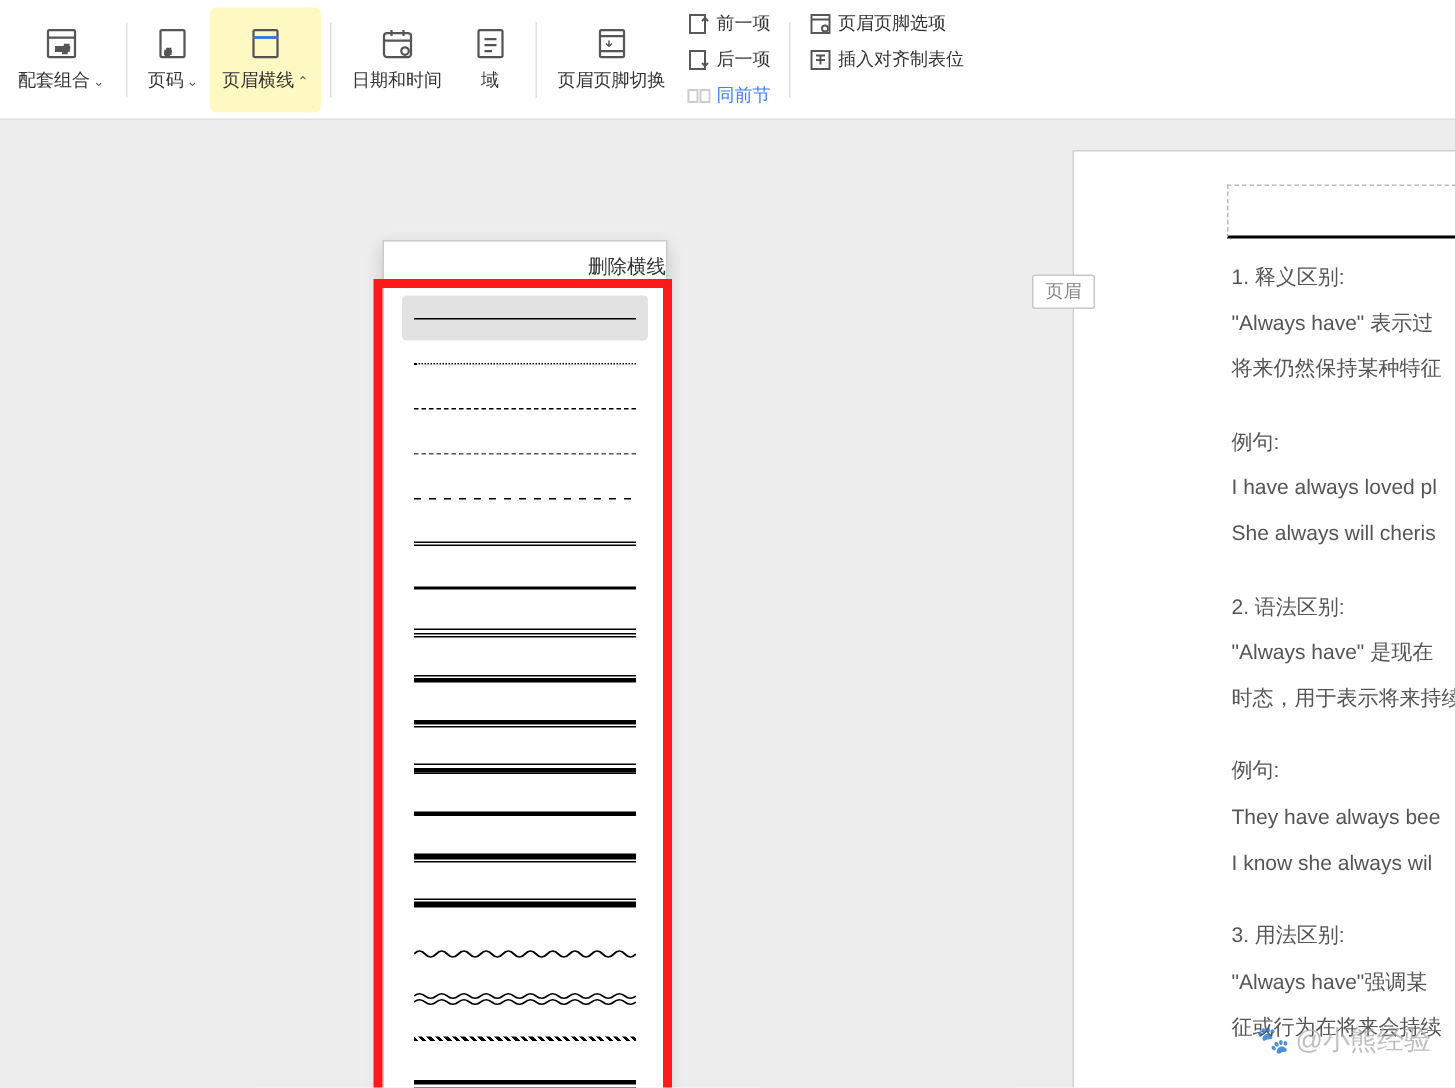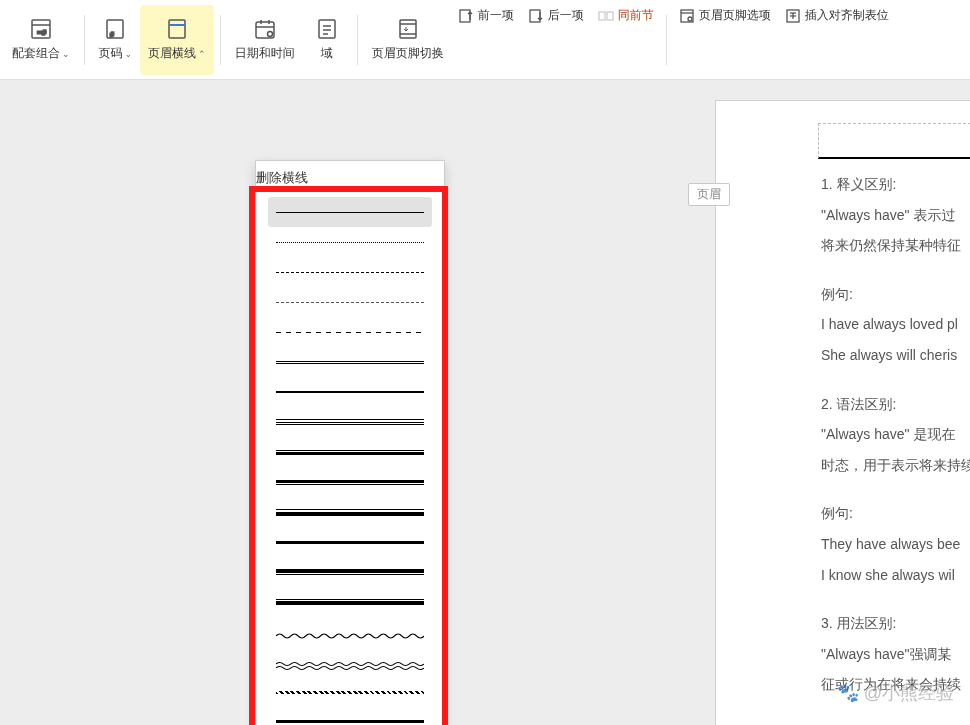--- a/index.html
+++ b/index.html
@@ -33,35 +33,36 @@
       min-width: 48px;
     }
     .rbtn.active { background: #fef9c3; }
     .rbtn .ricon { width: 24px; height: 24px; display: flex; align-items: center; justify-content: center; margin-bottom: 4px; }
     .rbtn .rlabel { font-size: 12px; color: #333; white-space: nowrap; }
     .rbtn .caret { font-size: 9px; margin-left: 2px; color: #666; }
     .vsep { width: 1px; height: 50px; background: #e0e0e0; margin: 0 6px; }
 
     .stack-group {
       display: flex;
+      flex-direction: column;
       justify-content: flex-start;
       height: 70px;
       gap: 2px;
     }
     .stack-btn {
       display: flex;
       align-items: center;
       padding: 2px 6px;
       cursor: pointer;
       border-radius: 3px;
       color: #333;
       font-size: 12px;
       height: 22px;
     }
-    .stack-btn.disabled { color: #c2410c; cursor: default; }
+    .stack-btn.disabled { color: #3b82f6; cursor: default; }
     .stack-btn .sicon { width: 16px; height: 16px; margin-right: 4px; display:flex; align-items:center; justify-content:center;}
 
     .workspace {
       position: relative;
       display: flex;
       height: calc(725px - 80px);
       background: #ededed;
     }
     .doc-area {
       position: absolute;
@@ -115,21 +116,21 @@
       left: 255px;
       top: 80px;
       width: 190px;
       background: #fff;
       border: 1px solid #ccc;
       box-shadow: 0 4px 12px rgba(0,0,0,0.15);
       border-radius: 0 0 4px 4px;
       z-index: 10;
     }
     .dd-title {
-      text-align: left;
+      text-align: right;
       padding: 8px 0 6px;
       font-size: 13px;
       color: #333;
       font-family: Liberation Serif, serif;
     }
     .line-list {
       padding: 4px 12px 8px;
       max-height: 555px;
       overflow: hidden;
     }

